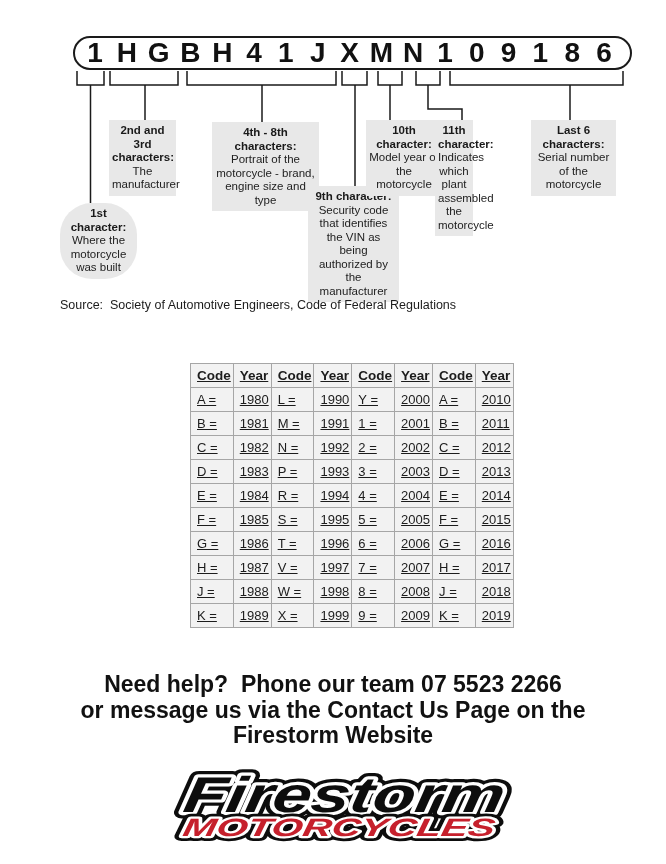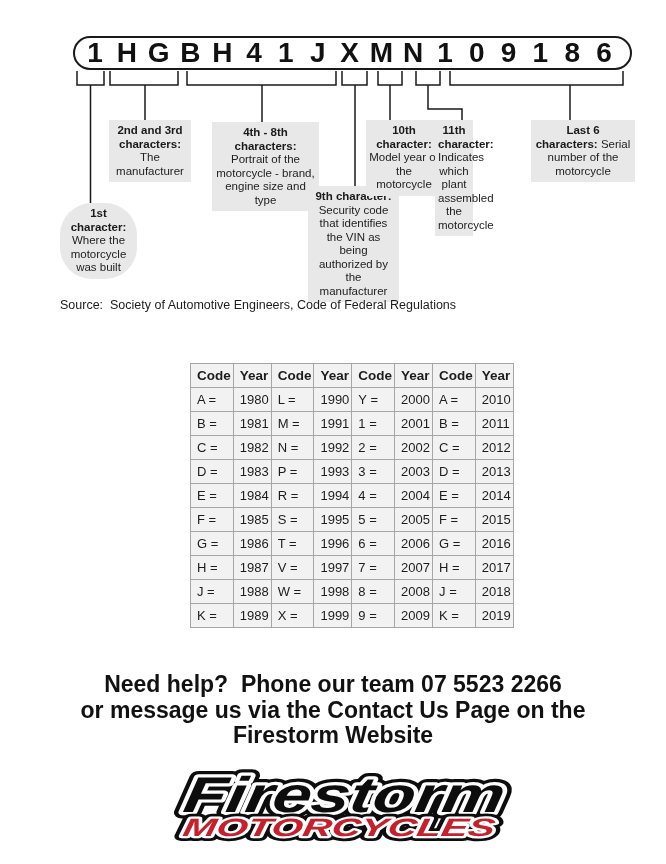--- a/index.html
+++ b/index.html
@@ -16,33 +16,33 @@
 
   
   .connectors{position:absolute;left:0;top:0;}
 
   
   .exp-box{position:absolute;background:#e8e8e8;text-align:center;
            font-size:11.5px;line-height:13.5px;color:#222;
            padding:4px 3px;box-sizing:border-box;}
   .exp-box b{font-weight:bold;color:#1a1a1a;}
   .box-first{left:60px;top:203px;width:77px;min-height:66px;border-radius:32px;}
-  .box-second{left:109px;top:120px;width:82px;min-height:51px;}
+  .box-second{left:109px;top:120px;width:67px;min-height:51px;}
   .box-fourth{left:212px;top:122px;width:107px;min-height:63px;}
   .box-ninth{left:308px;top:186px;width:91px;min-height:81px;}
   .box-tenth{left:366px;top:120px;width:76px;min-height:65px;}
   .box-eleventh{left:435px;top:120px;width:38px;min-height:88px;}
-  .box-last{left:531px;top:120px;width:104px;min-height:51px;}
+  .box-last{left:531px;top:120px;width:85px;min-height:51px;}
 
   
   .source-note{position:absolute;left:60px;top:298px;font-size:12.5px;color:#1c1c1c;}
 
   
   .year-table{position:absolute;left:190px;top:363px;border-collapse:collapse;
-              background:#f2f2f2;}
+              background:#f2f2f2;text-decoration:underline;}
   .year-table th,.year-table td{border:1px solid #a6a6a6;font-size:13px;
               line-height:17px;padding:3px 2px 3px 6px;text-align:left;color:#1c1c1c;}
   .year-table th{font-weight:bold;font-size:13.5px;}
   .year-table .code{width:30px;}
   .year-table .year{width:27px;}
 
   
   .help-text{position:absolute;left:0;top:672px;width:666px;text-align:center;
              font-size:23px;font-weight:bold;color:#111;line-height:25.5px;}
 

